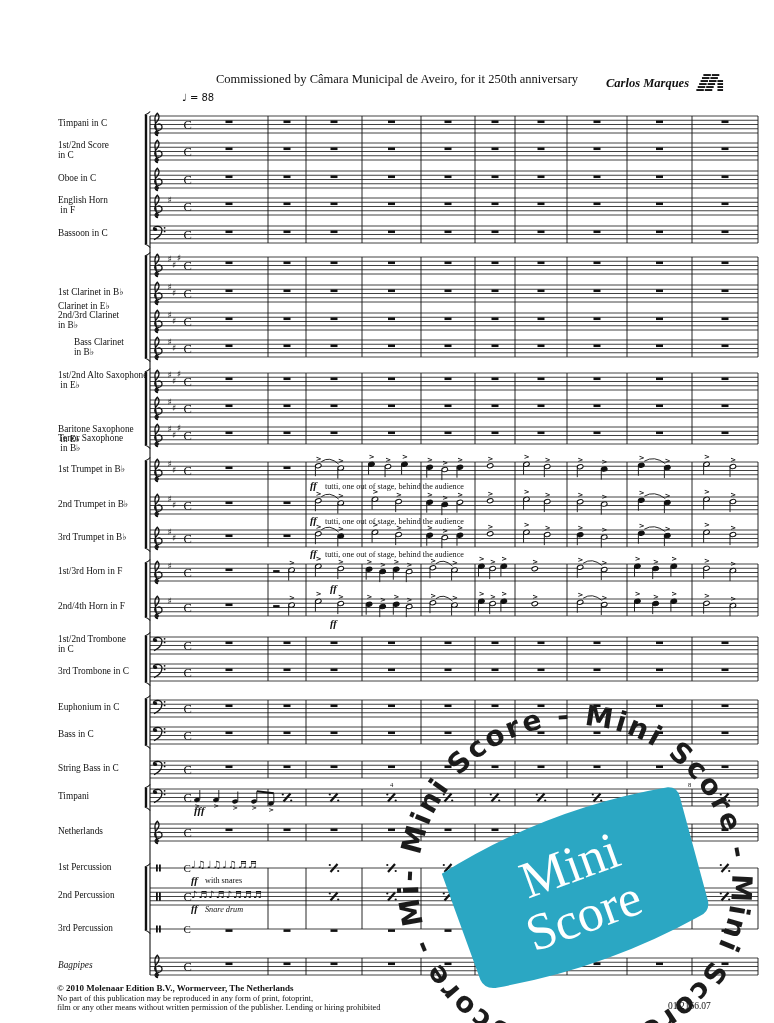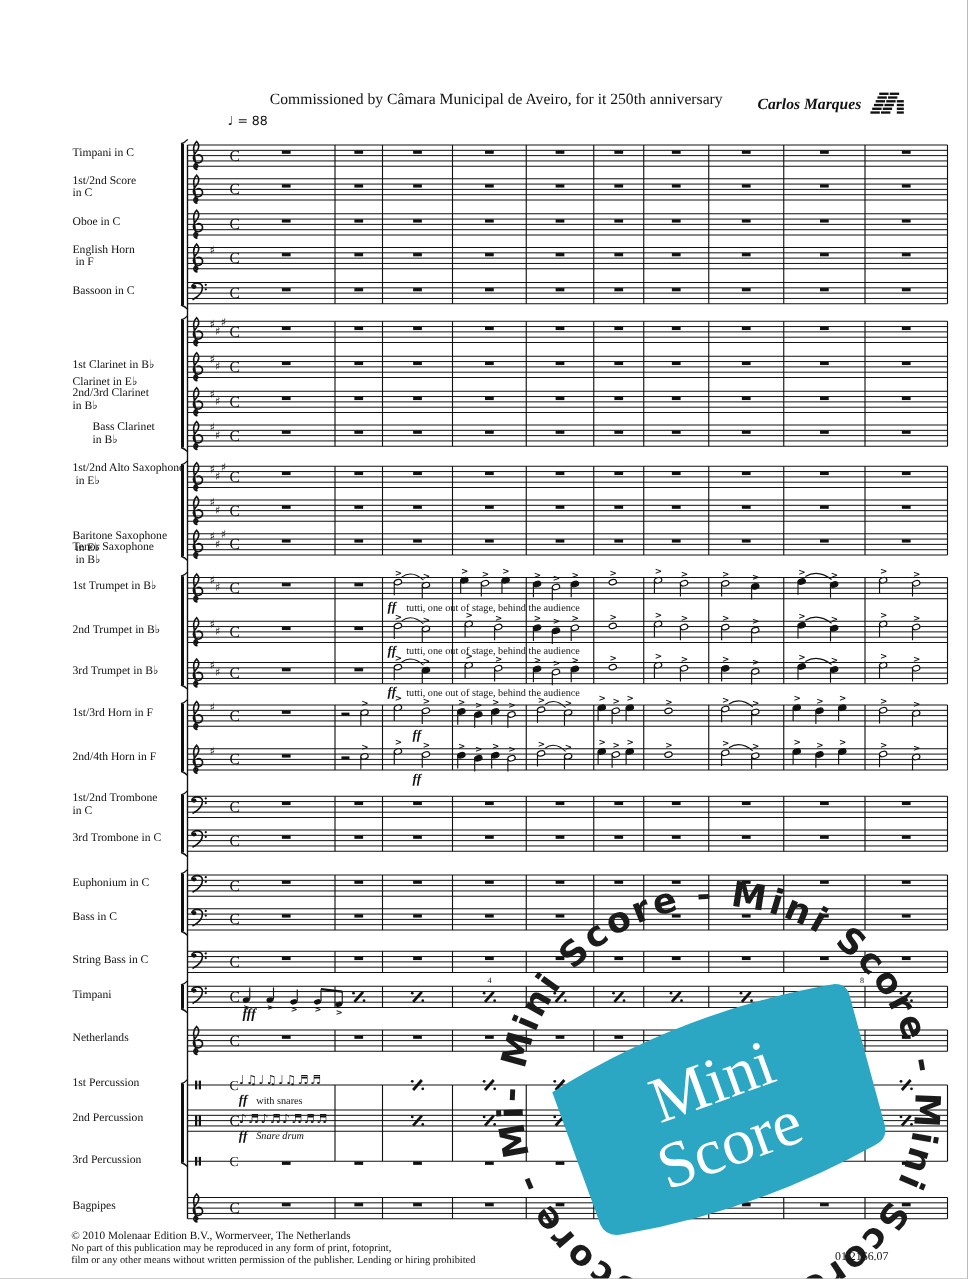--- a/index.html
+++ b/index.html
@@ -9,21 +9,21 @@
          font-size:46px;line-height:46px;font-weight:normal;letter-spacing:0;}
   .subtitle{position:absolute;left:20px;top:72px;width:754px;text-align:center;font-size:12.5px;}
   .composer-row{position:absolute;top:72px;right:50px;display:flex;align-items:center;gap:5px;}
   .composer{font-size:12.5px;font-weight:bold;font-style:italic;text-align:right;}
   .tempo{position:absolute;left:182px;top:92px;font-size:10px;font-weight:normal;
          font-family:"DejaVu Sans",sans-serif;}
   #labels div{position:absolute;font-size:9.3px;line-height:10.6px;white-space:pre;}
   #score,#wm{position:absolute;left:0;top:0;}
   #wm{pointer-events:none;}
   .footer{position:absolute;left:57px;top:984px;font-size:8.3px;line-height:9.6px;}
-  .footer .c1{font-weight:normal;font-size:9px;}
+  .footer .c1{font-weight:bold;font-size:9px;}
   .catalog{position:absolute;left:668px;top:1001px;font-size:9.5px;}
 </style>
 </head>
 <body>
 
 <div class="page">
 
   <div class="subtitle">Commissioned by Câmara Municipal de Aveiro, for it 250th anniversary</div>
 
   <div class="composer-row">
@@ -81,21 +81,21 @@
 in C</div>
       <div style="left: 58px; top: 666.2px;">3rd Trombone in C</div>
       <div style="left: 58px; top: 702.2px;">Euphonium in C</div>
       <div style="left: 58px; top: 729.2px;">Bass in C</div>
       <div style="left: 58px; top: 763.2px;">String Bass in C</div>
       <div style="left: 58px; top: 791.2px;">Timpani</div>
       <div style="left: 58px; top: 826.2px;">Netherlands</div>
       <div style="left: 58px; top: 861.7px;">1st Percussion</div>
       <div style="left: 58px; top: 890.2px;">2nd Percussion</div>
       <div style="left: 58px; top: 922.7px;">3rd Percussion</div>
-      <div style="left: 58px; top: 960.2px;">Bagpipes</div>
+      <div style="left: 58px; top: 960.2px; font-style: italic;">Bagpipes</div>
     </div>
 
   <svg id="score" width="774" height="1023">
       <g>
         <line x1="150" y1="116" x2="758" y2="116" stroke="#111" stroke-width="0.8"></line>
         <line x1="150" y1="120.25" x2="758" y2="120.25" stroke="#111" stroke-width="0.8"></line>
         <line x1="150" y1="124.5" x2="758" y2="124.5" stroke="#111" stroke-width="0.8"></line>
         <line x1="150" y1="128.75" x2="758" y2="128.75" stroke="#111" stroke-width="0.8"></line>
         <line x1="150" y1="133" x2="758" y2="133" stroke="#111" stroke-width="0.8"></line>
         <path d="M157.5,135.5 c-1.7,-.3 -2.7,-1.7 -2.3,-3.1 c.4,-1.2 2,-1.5 2.7,-.5 c.7,1 .1,2.3 -1,2.4 l-1.9,-14.3 c-.3,-2.8 .5,-5 2.3,-6.8 c1.6,1.6 2.1,4.2 1,6.4 c-1.2,2.4 -3.8,3.8 -3.6,6.8 c.2,2.8 2.4,4.2 4.6,3.8 c2.2,-.4 3.2,-2.6 2.5,-4.4 c-.7,-1.6 -2.7,-2.4 -4.1,-1.6" fill="none" stroke="#111" stroke-width="1.3" stroke-linecap="round"></path>

